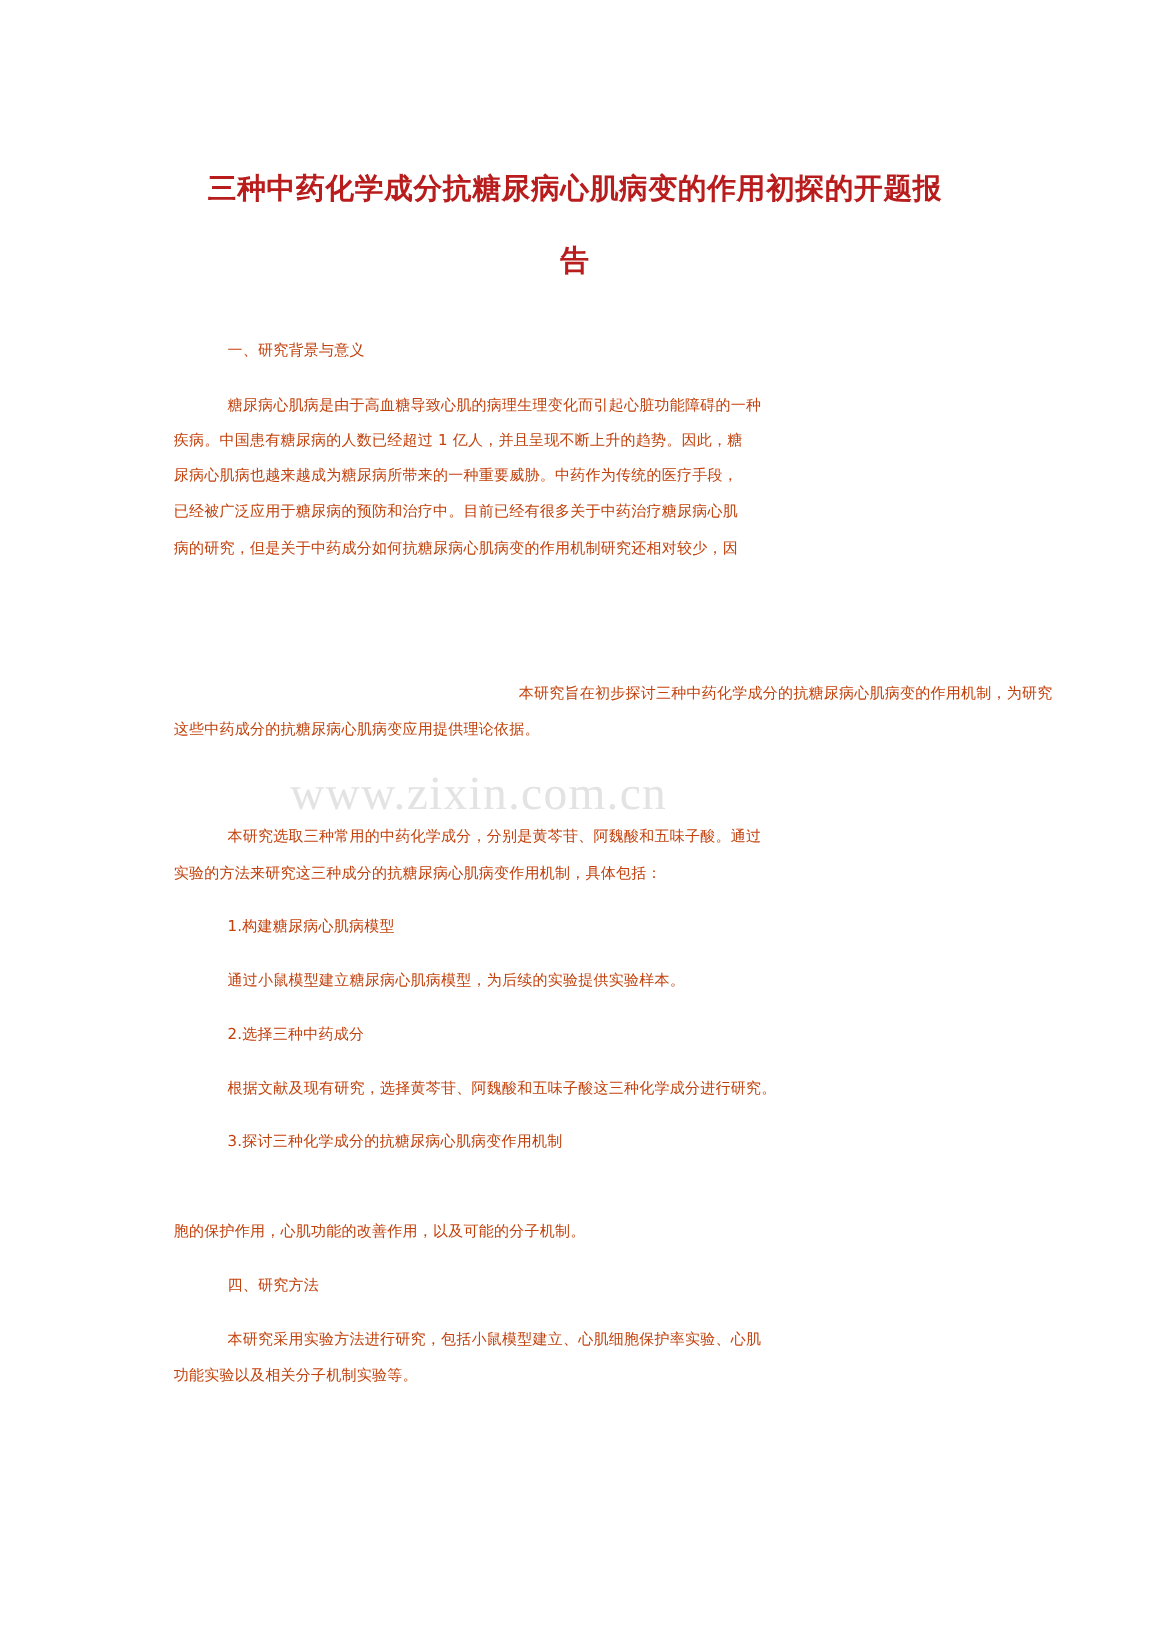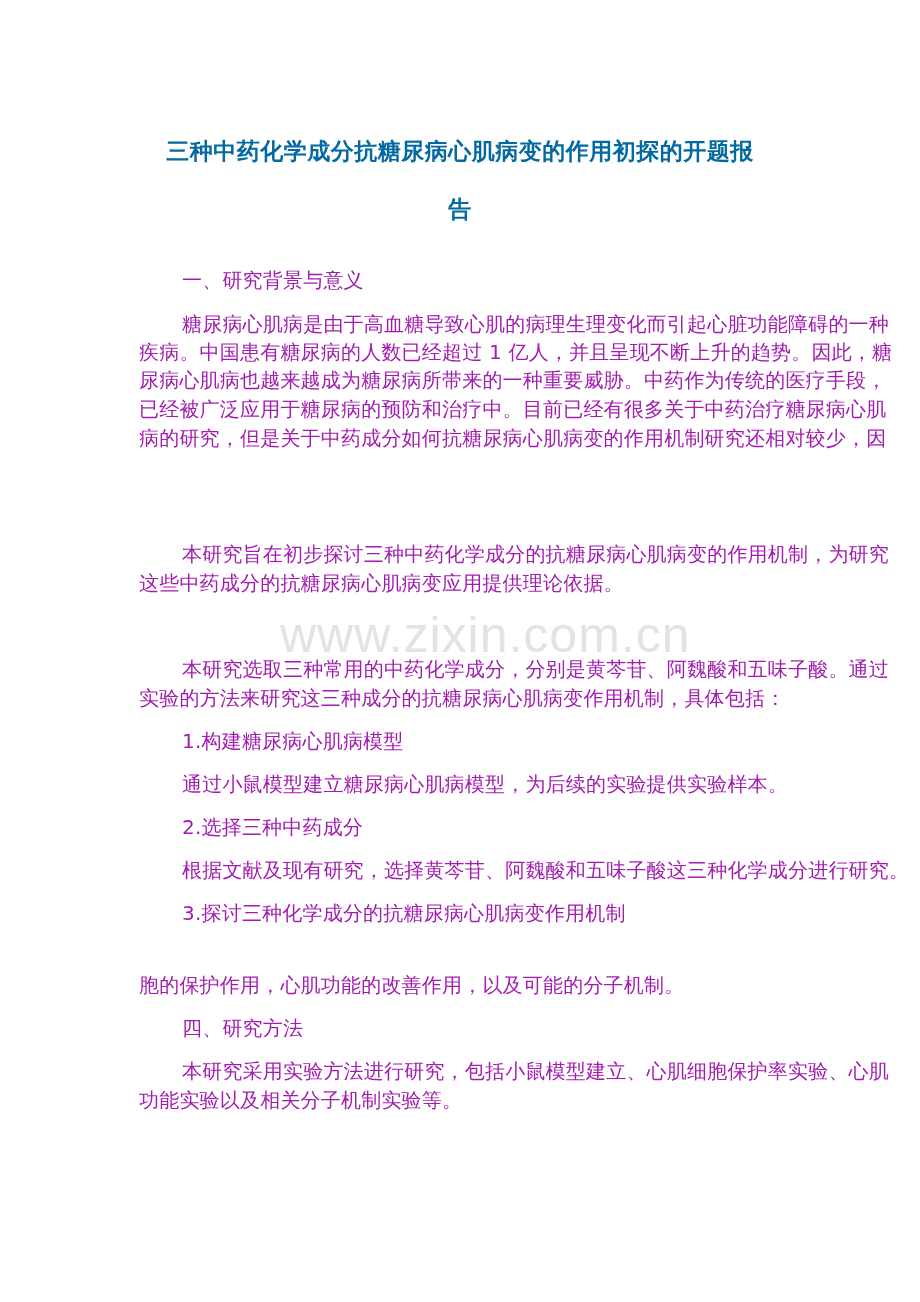--- a/index.html
+++ b/index.html
@@ -21,48 +21,47 @@
       width: 920px;
       height: 1302px;
     }
     .title {
       position: absolute;
       left: 130px;
       width: 660px;
       text-align: center;
       font-size: 23px;
       font-weight: bold;
-      color: #0369a1;
+      color: #b91c1c;
       line-height: 58px;
       top: 122px;
       letter-spacing: 0.5px;
     }
     .line {
       position: absolute;
       left: 139px;
       width: 660px;
-      font-size: 20px;
+      font-size: 12px;
       line-height: 24px;
       white-space: nowrap;
-      color: #a21caf;
+      color: #c2410c;
       letter-spacing: 0.2px;
     }
     .indent { left: 182px; }
     .watermark {
       position: absolute;
       left: 232px;
       top: 600px;
-      font-family: Liberation Sans, sans-serif;
-      font-size: 50px;
+      font-family: Liberation Serif, serif;
+      font-size: 38px;
       color: #e3e3e3;
       letter-spacing: 1px;
       line-height: 70px;
       z-index: 0;
       pointer-events: none;
-      margin-left: 48px;
     }
     .content { position: absolute; left:0; top:0; width:920px; height:1302px; z-index: 1; }
   </style>
 </head>
 <body>
 
 <div class="page">
   <div class="watermark">www.zixin.com.cn</div>
 
   <div class="content">

